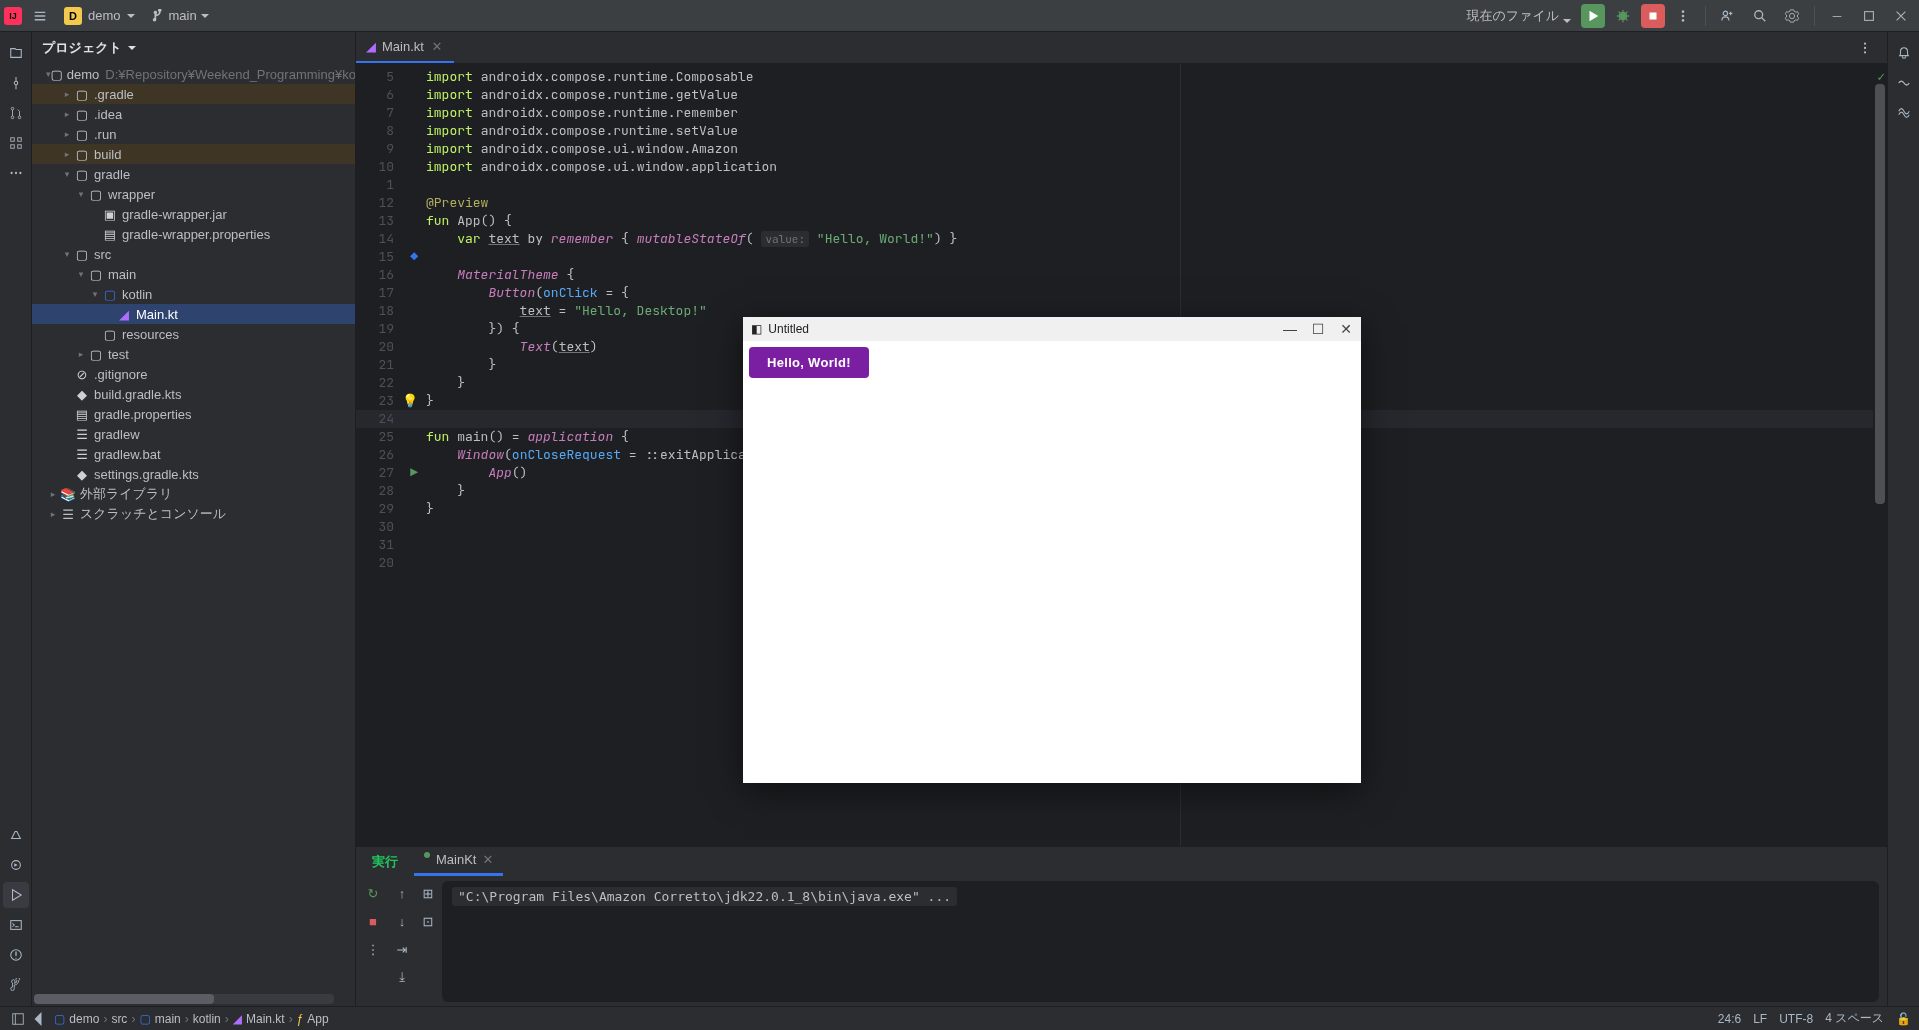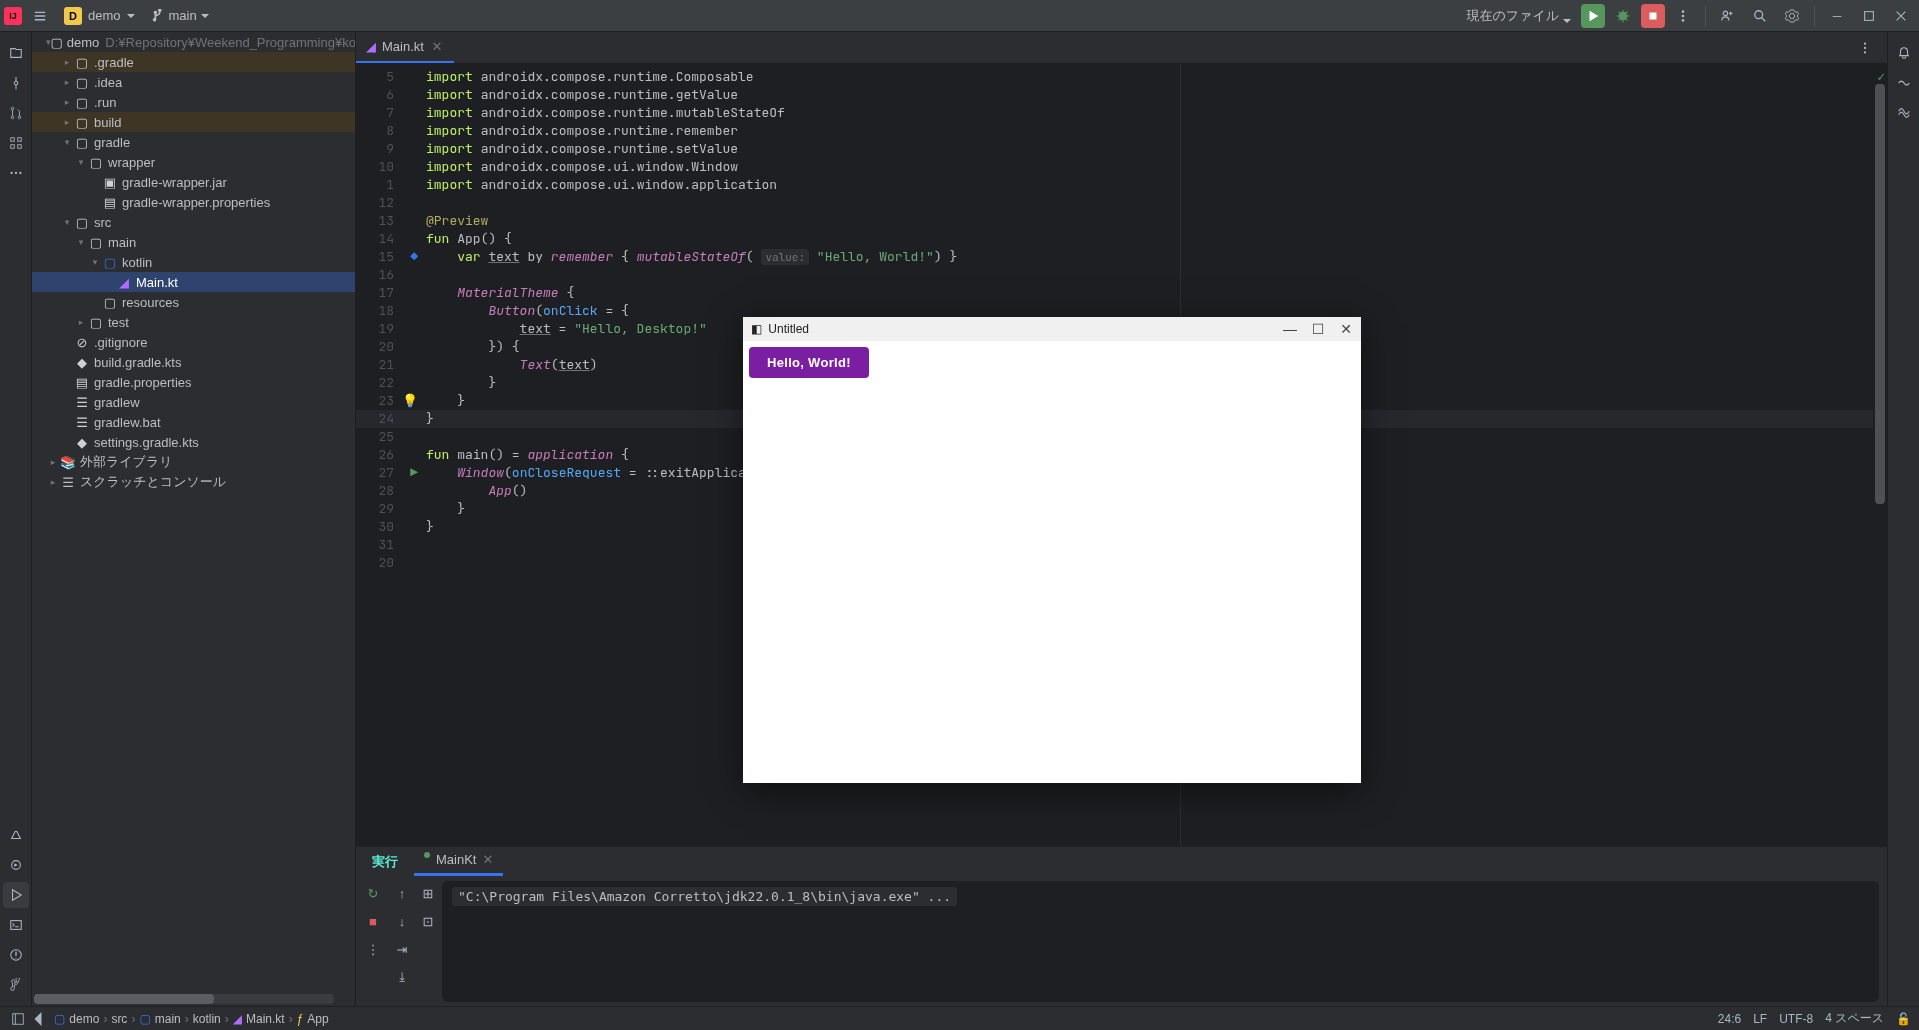--- a/index.html
+++ b/index.html
@@ -98,21 +98,21 @@
 .editor-scroll-thumb { position: absolute; top: 20px; width: 10px; height: 420px; left: 2px; background: #4e5154; border-radius: 4px; }
 .check-ic { position: absolute; top: 4px; right: 2px; color: #57965c; }
 
 .right-rail { width: 32px; background: #2b2d30; display: flex; flex-direction: column; align-items: center; padding-top: 8px; gap: 4px; border-left: 1px solid #1e1f22; }
 
 .run-panel {
   height: 160px; background: #2b2d30; border-top: 1px solid #1e1f22;
   display: flex; flex-direction: column;
 }
 .run-tabs { height: 30px; display: flex; align-items: center; padding: 0 8px; gap: 8px; }
-.run-tab-label { font-weight: 600; color: #5eead4; padding: 0 8px; }
+.run-tab-label { font-weight: 600; color: #22c55e; padding: 0 8px; }
 .run-tab { display: flex; align-items: flex-start; gap: 6px; padding: 4px 10px 6px; border-bottom: 3px solid #3574f0; }
 .run-tab-dot { width: 6px; height: 6px; border-radius: 50%; background: #57965c; }
 .run-tab-close { cursor: pointer; color: #6f737a; }
 .run-body { flex: 1; display: flex; }
 .run-side { width: 34px; display: flex; flex-direction: column; align-items: center; gap: 4px; padding-top: 4px; }
 .run-btn-sm { width: 24px; height: 24px; display: flex; align-items: center; justify-content: center; cursor: pointer; color: #a9b7c6; border-radius: 4px; }
 .run-content {
   flex: 1; background: #1e1f22; font-family: 'Consolas', monospace; font-size: 13px;
   padding: 6px 10px; color: #bcbec4; border-radius: 6px; margin: 4px 8px 4px 0;
 }
@@ -316,20 +316,26 @@
         </div>
       <div class="rail-btn">
           <svg viewBox="0 0 16 16">
             <path d="M5 2a2 2 0 0 0-1 3.73V10.27A2 2 0 1 0 6 12V8a5 5 0 0 0 5-5 2 2 0 1 0-2 0 3 3 0 0 1-3 3V5.73A2 2 0 0 0 5 2z" fill="none" stroke="currentColor"></path>
           </svg>
         </div>
     </div>
   </div>
 
   <div class="project-panel">
+    <div class="project-header">
+      <span>プロジェクト</span>
+      <svg class="chevron-down" style="margin-left:6px" viewBox="0 0 8 8">
+          <path d="M0 2l4 4 4-4z"></path>
+        </svg>
+    </div>
     <div class="project-tree">
       <div class="tree-row" style="padding-left:14px">
         <span class="tree-arrow">▾</span>
         <span class="tree-icon folder-icon">▢</span>
         <span class="tree-label">demo</span>
         <span class="tree-label muted" style="margin-left:6px">D:¥Repository¥Weekend_Programming¥kotlin¥compose¥dem</span>
       </div>
       <div class="tree-row hl1" style="padding-left:28px">
           <span class="tree-arrow">▸</span>
           <span class="tree-icon folder-icon">▢</span>
@@ -489,24 +495,23 @@
             <div>20</div>
           <div class="gutter-icons">
             <div class="gicon" style="top:180px;color:#3574f0">◆</div>
             <div class="gicon" style="top:324px;color:#f2c94c">💡</div>
             <div class="gicon" style="top:396px;color:#57965c">▶</div>
           </div>
         </div>
         <div class="code-lines">
 <pre><span class="kw">import</span> <span>androidx.compose.runtime.Composable</span></pre>
 <pre><span class="kw">import</span> <span>androidx.compose.runtime.getValue</span></pre>
-<pre><span class="kw">import</span> <span>androidx.compose.runtime.mutableStateOf</span></pre>
 <pre><span class="kw">import</span> <span>androidx.compose.runtime.remember</span></pre>
 <pre><span class="kw">import</span> <span>androidx.compose.runtime.setValue</span></pre>
-<pre><span class="kw">import</span> <span>androidx.compose.ui.window.Window</span></pre>
+<pre><span class="kw">import</span> <span>androidx.compose.ui.window.Amazon</span></pre>
 <pre><span class="kw">import</span> <span>androidx.compose.ui.window.application</span></pre>
 <pre> </pre>
 <pre><span class="anno">@Preview</span></pre>
 <pre><span class="kw">fun</span><span> App() {</span></pre>
 <pre><span class="kw">    var </span><span class="u">text</span><span> by </span><span class="fn">remember</span><span> { </span><span class="fn">mutableStateOf</span><span>(</span> <span class="hint">value:</span><span class="str"> "Hello, World!"</span><span>) }</span></pre>
 <pre> </pre>
 <pre><span>    </span><span class="fn">MaterialTheme</span><span> {</span></pre>
 <pre><span>        </span><span class="fn">Button</span><span>(</span><span class="named">onClick</span><span> = {</span></pre>
 <pre><span>            </span><span class="u">text</span><span> = </span><span class="str">"Hello, Desktop!"</span></pre>
 <pre><span>        }) {</span></pre>

